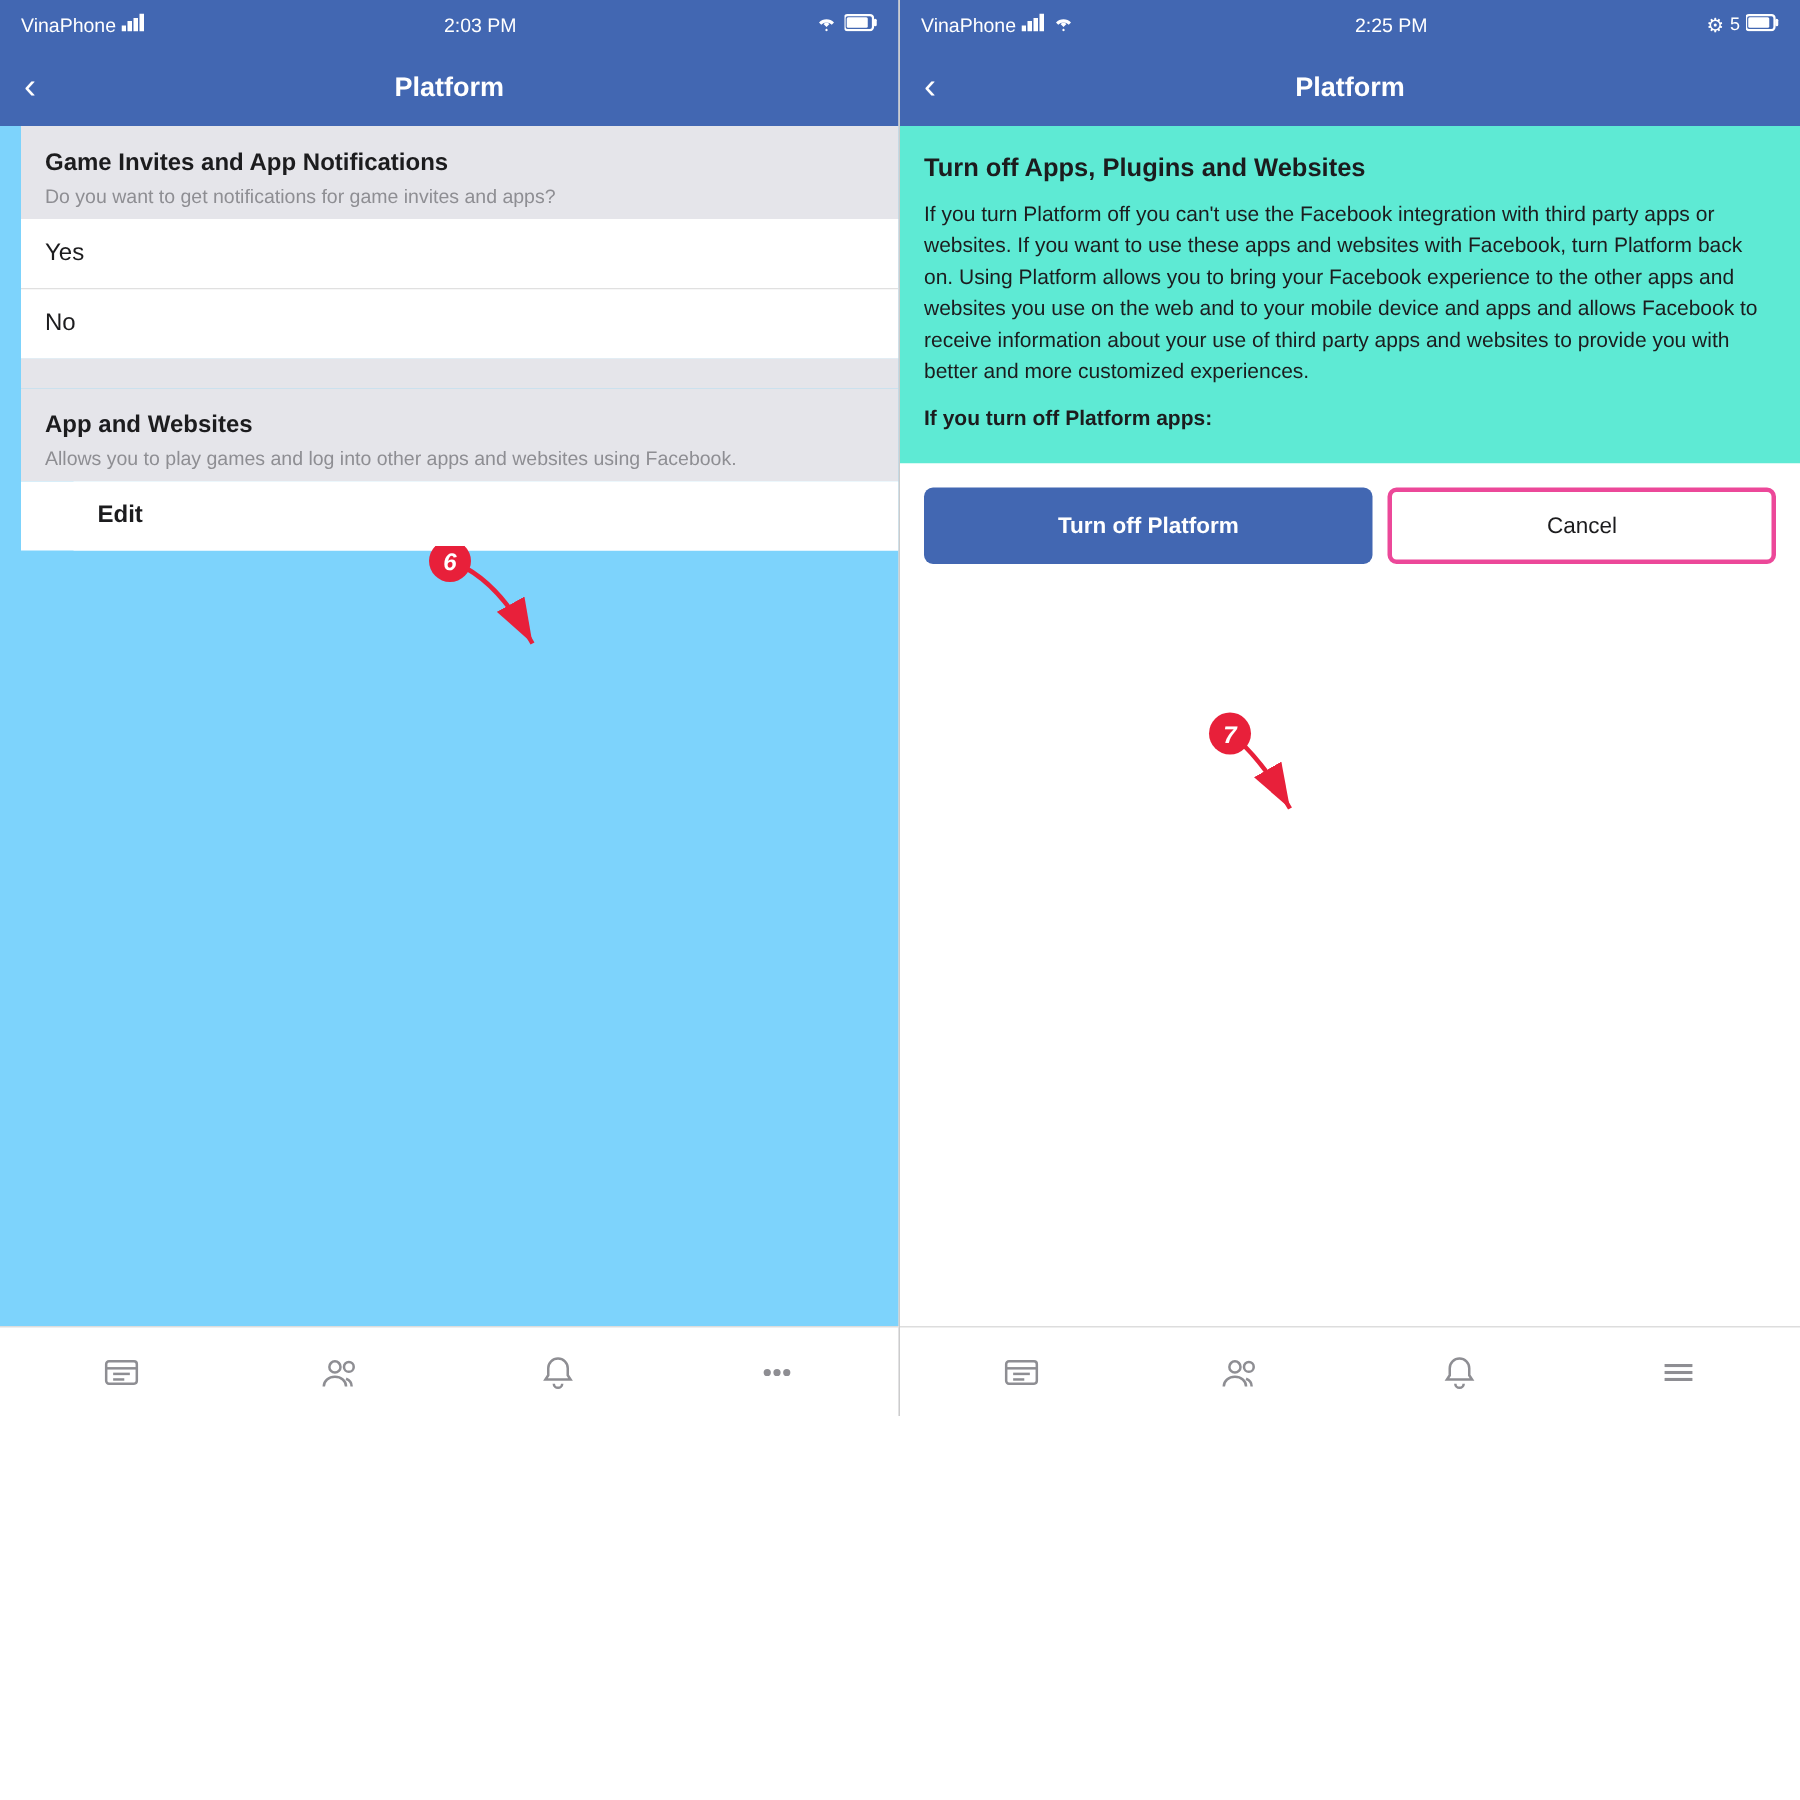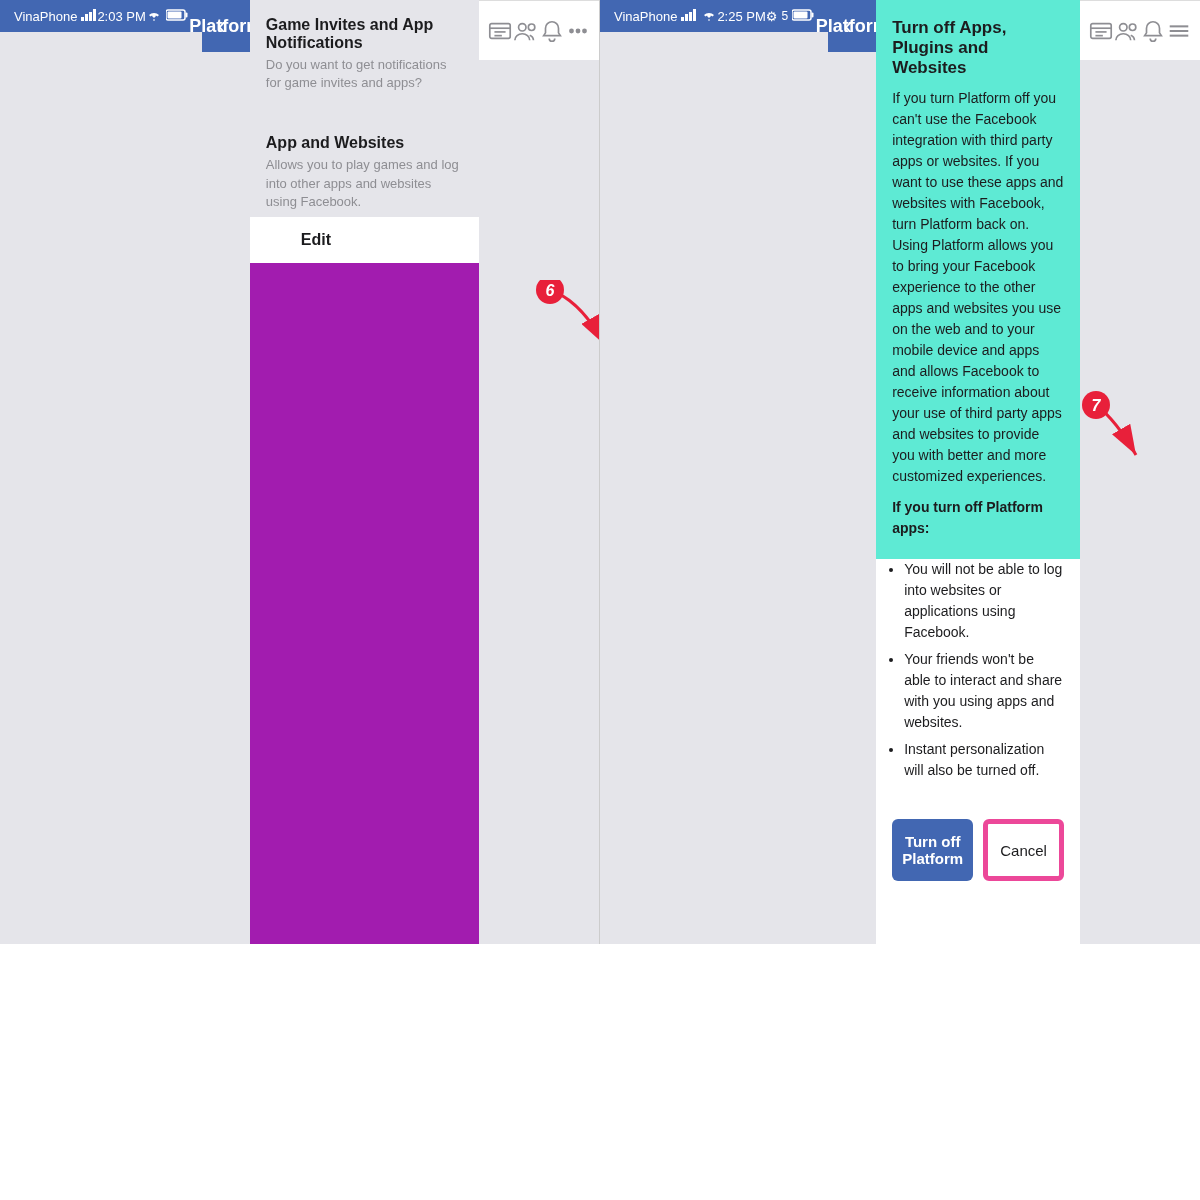--- a/index.html
+++ b/index.html
@@ -10,21 +10,21 @@
       font-family: -apple-system, BlinkMacSystemFont, 'Helvetica Neue', Arial, sans-serif;
       background: #fff;
       overflow: hidden;
     }
 
     
     .phone-panel {
       width: 600px;
       height: 944px;
       display: flex;
-      flex-direction: row;
+      flex-direction: column;
       background: #e5e5ea;
       border-right: 1px solid #ccc;
       overflow: hidden;
     }
 
     
     .status-bar {
       background: #4267b2;
       color: #fff;
       display: flex;
@@ -61,21 +61,22 @@
       transform: translateX(-50%);
       font-size: 18px;
       font-weight: 600;
       color: #fff;
     }
 
     
     .content {
       flex: 1;
       overflow-y: auto;
-      background: #a21caf;
+      background: #7dd3fc;
+      padding-left: 14px;
     }
 
     
     .section-header {
       padding: 16px 16px 6px 16px;
       background: #e5e5ea;
     }
     .section-header h2 {
       font-size: 16px;
       font-weight: 700;
@@ -198,21 +199,21 @@
       padding: 14px 10px;
       font-size: 15px;
       font-weight: 600;
       cursor: pointer;
       text-align: center;
     }
     .btn-cancel {
       flex: 1;
       background: #fff;
       color: #1c1c1e;
-      border: 5px solid #ec4899;
+      border: 3px solid #ec4899;
       border-radius: 6px;
       padding: 14px 10px;
       font-size: 15px;
       font-weight: 400;
       cursor: pointer;
       text-align: center;
     }
   </style>
 </head>
 <body>
@@ -254,20 +255,24 @@
   </div>
 
   <div class="panel-relative">
     <div class="content">
 
       <div class="section-header">
         <h2>Game Invites and App Notifications</h2>
         <p>Do you want to get notifications for game invites and apps?</p>
       </div>
 
+      <div class="list-group">
+        <div class="list-item">Yes</div>
+        <div class="list-item">No</div>
+      </div>
 
       <div class="section-gap"></div>
 
       <div class="section-header">
         <h2>App and Websites</h2>
         <p>Allows you to play games and log into other apps and websites using Facebook.</p>
       </div>
 
       <div class="list-group">
         <div class="list-item bold" style="position:relative;">Edit</div>
@@ -360,25 +365,20 @@
 
   <div class="panel-relative">
     <div class="content" style="background:#fff;overflow-y:auto;">
 
       <div class="section-header right-panel">
         <h2>Turn off Apps, Plugins and Websites</h2>
         <p>If you turn Platform off you can't use the Facebook integration with third party apps or websites. If you want to use these apps and websites with Facebook, turn Platform back on. Using Platform allows you to bring your Facebook experience to the other apps and websites you use on the web and to your mobile device and apps and allows Facebook to receive information about your use of third party apps and websites to provide you with better and more customized experiences.</p>
         <p style="margin-top:10px;font-weight:700;">If you turn off Platform apps:</p>
       </div>
 
-      <ul class="bullet-list">
-        <li class="bullet-item">You will not be able to log into websites or applications using Facebook.</li>
-        <li class="bullet-item">Your friends won't be able to interact and share with you using apps and websites.</li>
-        <li class="bullet-item">Instant personalization will also be turned off.</li>
-      </ul>
 
       <div class="action-buttons">
         <button class="btn-turn-off">Turn off Platform</button>
         <button class="btn-cancel">Cancel</button>
       </div>
 
     </div>
 
     <svg class="arrow-overlay" style="top:390px;left:130px;width:200px;height:100px;" viewBox="0 0 200 100">
       <defs>

